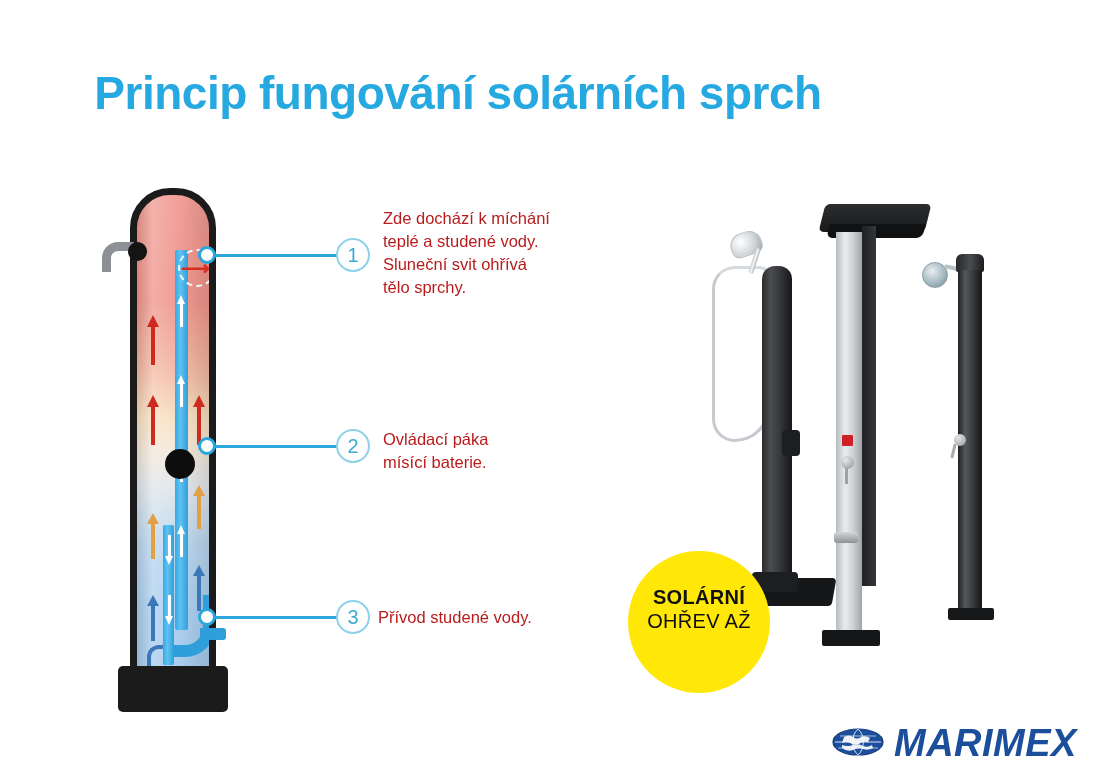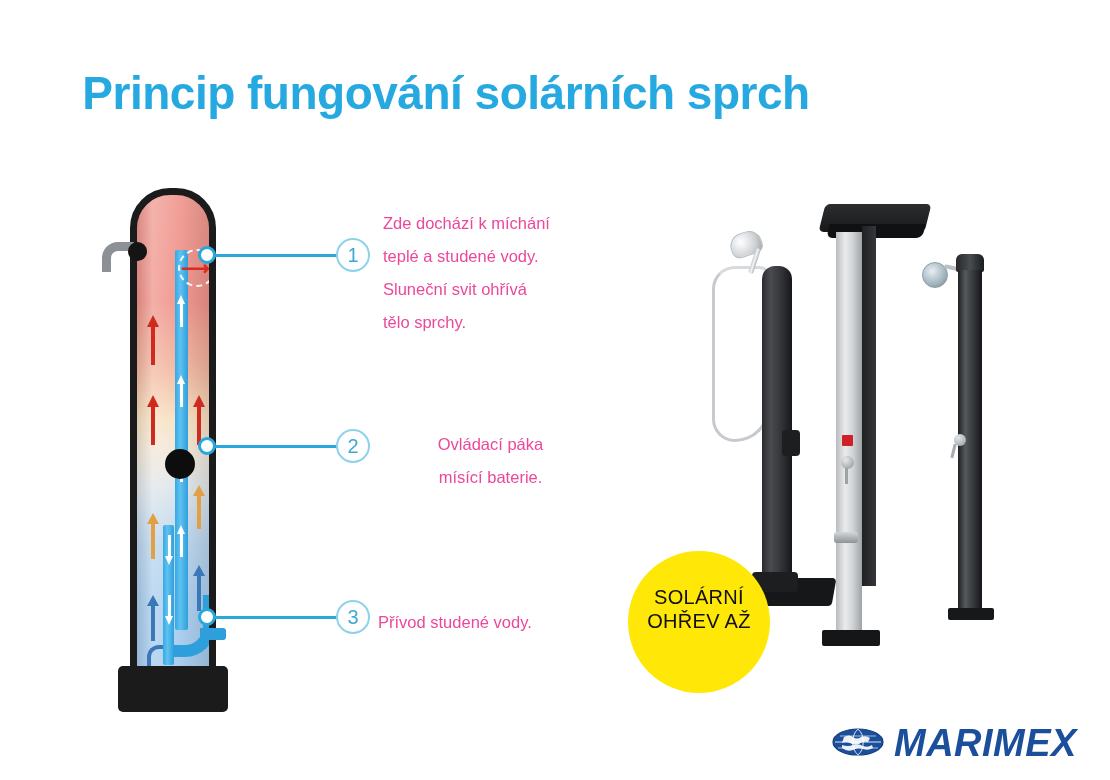--- a/index.html
+++ b/index.html
@@ -14,21 +14,21 @@
     position: relative;
     width: 1110px;
     height: 780px;
     background: #ffffff;
     overflow: hidden;
   }
 
   
   #page-title {
     position: absolute;
-    left: 0;
+    left: 12px;
     top: 66px;
     width: 892px;
     text-align: center;
     font-size: 46px;
     font-weight: bold;
     color: #26a9e0;
     letter-spacing: -0.5px;
     white-space: nowrap;
   }
 
@@ -207,23 +207,23 @@
     border: 2px solid #8ed2ea;
     box-sizing: border-box;
     color: #3fa9d4;
     font-size: 20px;
     text-align: center;
     line-height: 31px;
     background: #ffffff;
   }
   .callout-text {
     position: absolute;
-    color: #ec4899;
+    color: #b91c1c;
     font-size: 16.5px;
-    line-height: 33px;
+    line-height: 23px;
     white-space: pre-line;
   }
 
   
   #products {
     position: absolute;
     left: 600px;
     top: 180px;
     width: 460px;
     height: 520px;
@@ -407,21 +407,21 @@
     position: absolute;
     left: 628px;
     top: 551px;
     width: 142px;
     height: 142px;
     border-radius: 50%;
     background: #ffe808;
     text-align: center;
     color: #111111;
   }
-  #badge .b1 { font-size: 20px; line-height: 24px; margin-top: 34px; letter-spacing: 0.3px; }
+  #badge .b1 { font-size: 20px; line-height: 24px; margin-top: 34px; letter-spacing: 0.3px; font-weight: bold; }
   #badge .b2 { font-size: 20px; line-height: 24px; letter-spacing: 0.3px; }
   #badge .b3 { font-size: 34px; font-weight: bold; line-height: 38px; margin-top: 2px; }
 
   
   #logo {
     position: absolute;
     left: 832px;
     top: 722px;
     display: flex;
     align-items: center;
@@ -527,21 +527,21 @@
   <div class="callout-line" style="left:214px; top:254px; width:124px;"></div>
   <div class="callout-num" style="left:336px; top:238px;">1</div>
   <div class="callout-text" style="left:383px; top:207px; width:215px;">Zde dochází k míchání
 teplé a studené vody.
 Sluneční svit ohřívá
 tělo sprchy.</div>
 
   <div class="callout-dot" style="left:198px; top:437px;"></div>
   <div class="callout-line" style="left:214px; top:445px; width:124px;"></div>
   <div class="callout-num" style="left:336px; top:429px;">2</div>
-  <div class="callout-text" style="left:383px; top:428px; width:215px;text-align:center;">Ovládací páka
+  <div class="callout-text" style="left:383px; top:428px; width:215px;">Ovládací páka
 mísící baterie.</div>
 
   <div class="callout-dot" style="left:198px; top:608px;"></div>
   <div class="callout-line" style="left:214px; top:616px; width:124px;"></div>
   <div class="callout-num" style="left:336px; top:600px;">3</div>
   <div class="callout-text" style="left:378px; top:606px; width:230px;">Přívod studené vody.</div>
 
   <div id="products">
 
     <div>

